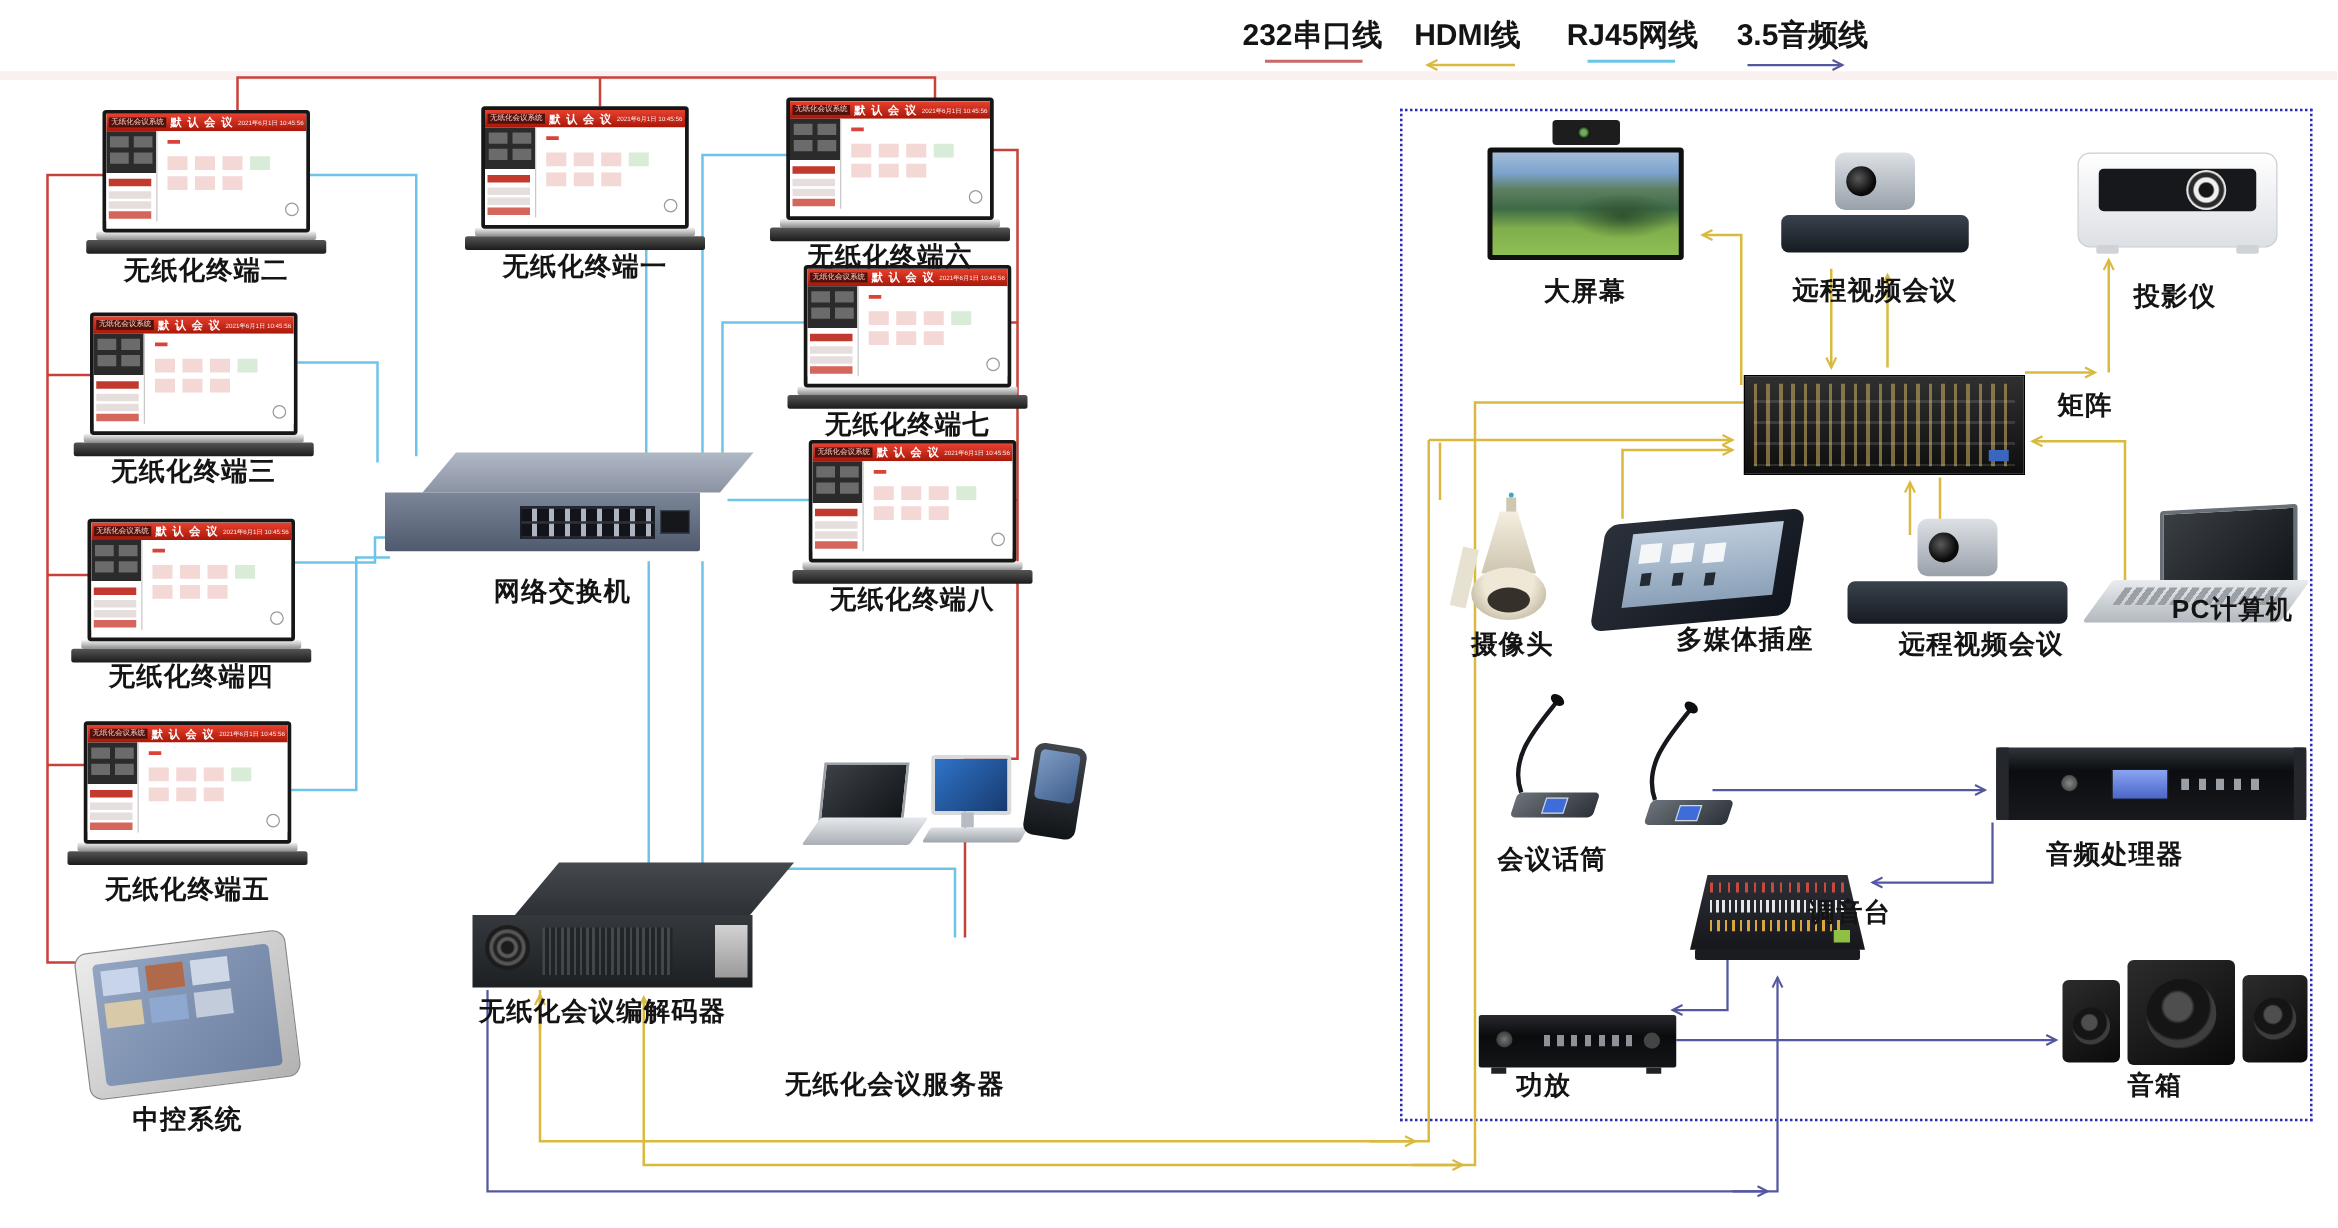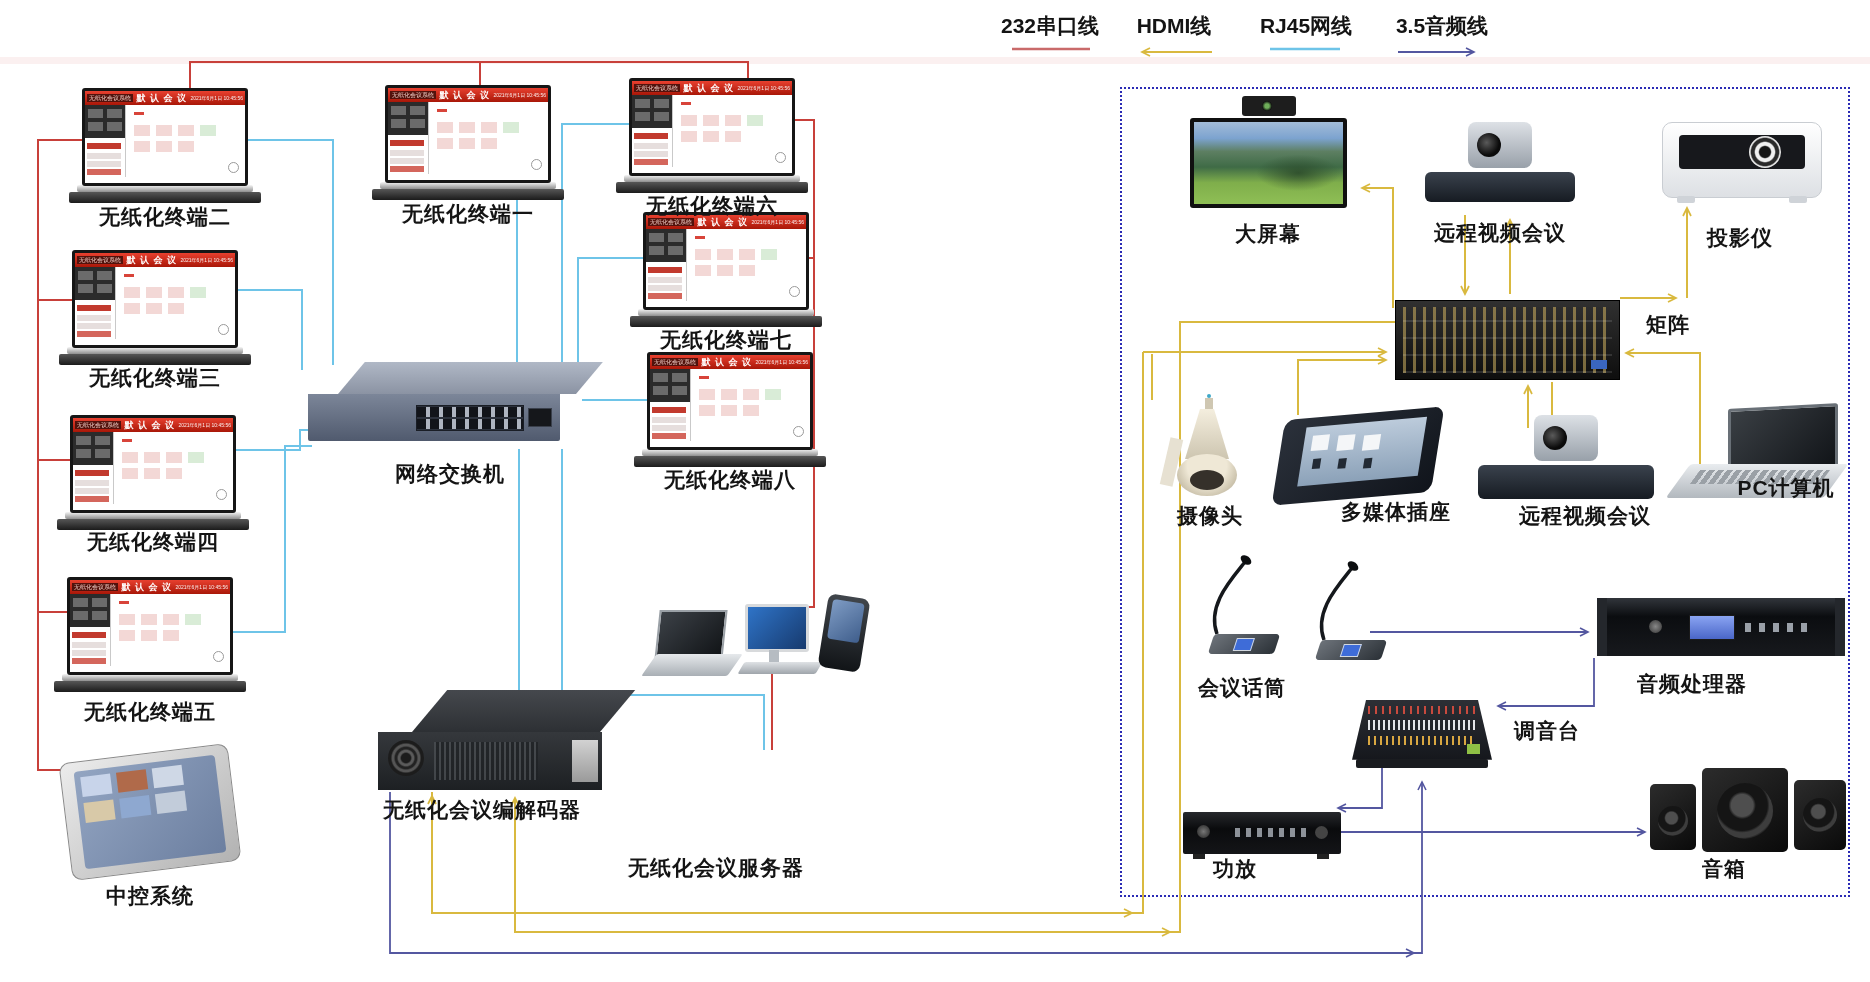--- a/index.html
+++ b/index.html
@@ -176,21 +176,21 @@
       box-shadow:118px 1px 0 #444}
   .amp-btns{position:absolute;left:52px;top:16px;width:76px;height:9px;
       background:repeating-linear-gradient(90deg,#8d9299 0 5px,transparent 5px 11px)}
   .amp::after{content:"";position:absolute;left:10px;bottom:-5px;width:12px;height:5px;background:#222;box-shadow:124px 0 0 #222}
 
   
   .spk{width:196px;height:86px}
   .spk-box{position:absolute;background:linear-gradient(145deg,#2c2c2c,#0a0a0a);border-radius:5px}
   .spk-cone{position:absolute;border-radius:50%;
       background:radial-gradient(circle at 45% 40%,#4e4e4e 0 24%,#151515 30% 55%,#3d3d3d 60% 70%,#0e0e0e 76%)}
-  .legend-label{position:absolute;transform:translateX(-50%);font-weight:700;font-size:21px;color:#141414;white-space:nowrap;z-index:6}
+  .legend-label{position:absolute;transform:translateX(-50%);font-weight:700;font-size:24px;color:#141414;white-space:nowrap;z-index:6}
 </style>
 </head>
 <body>
 
 <div id="canvas">
 
   <div class="artifact"></div>
   <div class="region-border"></div>
 
   <svg class="wires" width="1870" height="982" viewBox="0 0 1870 982">
@@ -543,17 +543,17 @@
   <div class="label" style="left:1268px;top:222px">大屏幕</div>
   <div class="label" style="left:1500px;top:221px">远程视频会议</div>
   <div class="label" style="left:1740px;top:226px">投影仪</div>
   <div class="label" style="left:1668px;top:313px">矩阵</div>
   <div class="label" style="left:1210px;top:504px">摄像头</div>
   <div class="label" style="left:1396px;top:500px">多媒体插座</div>
   <div class="label" style="left:1585px;top:504px">远程视频会议</div>
   <div class="label" style="left:1786px;top:476px">PC计算机</div>
   <div class="label" style="left:1242px;top:676px">会议话筒</div>
   <div class="label" style="left:1692px;top:672px">音频处理器</div>
-  <div class="label" style="left:1547px;top:719px">调音台</div>
+  <div class="label" style="left:1480px;top:719px">调音台</div>
   <div class="label" style="left:1235px;top:857px">功放</div>
   <div class="label" style="left:1724px;top:857px">音箱</div>
 
 </div>
 
 </body></html>

